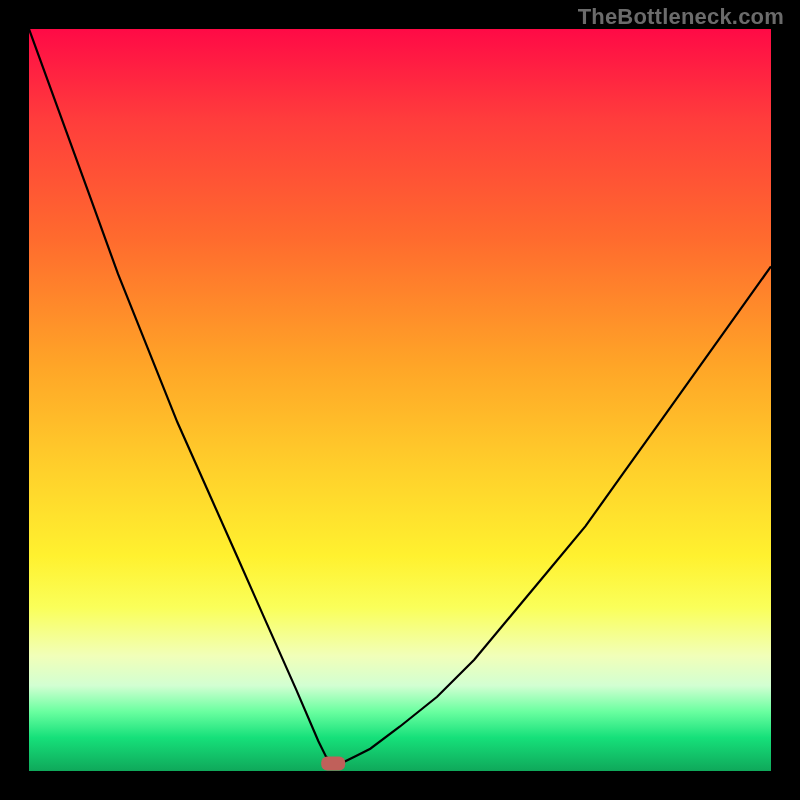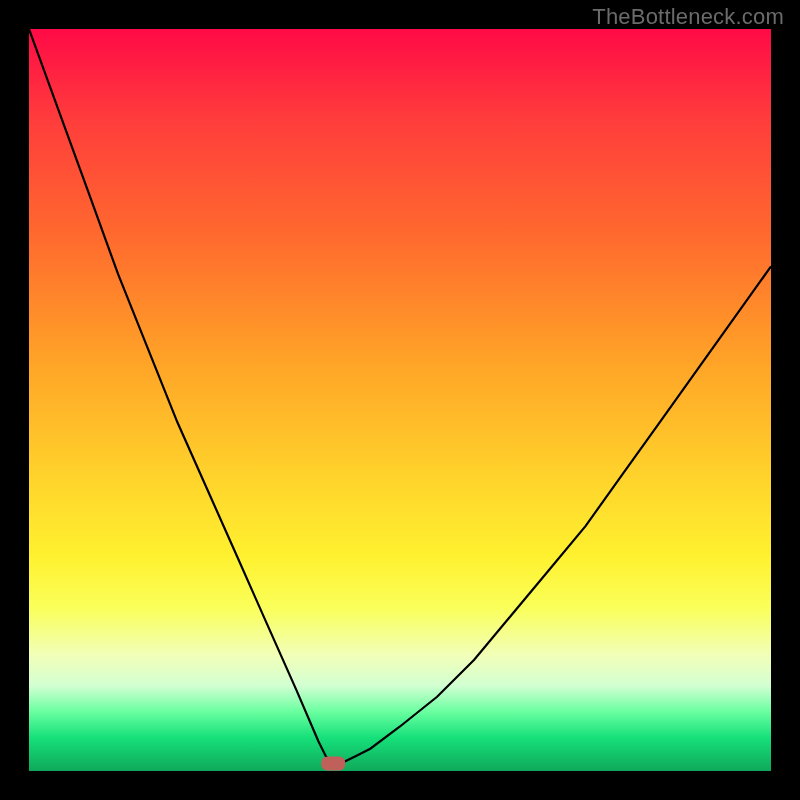--- a/index.html
+++ b/index.html
@@ -41,21 +41,21 @@
       #16e07a 95.5%,
       #0fa85a 100%
     );
   }
   .watermark {
     position: absolute;
     top: 4px;
     right: 16px;
     color: #6b6b6b;
     font-size: 22px;
-    font-weight: 400;
+    font-weight: 700;
     letter-spacing: 0.2px;
     user-select: none;
   }
   
   svg.curve {
     position: absolute;
     left: 0;
     top: 0;
     width: 742px;
     height: 742px;

